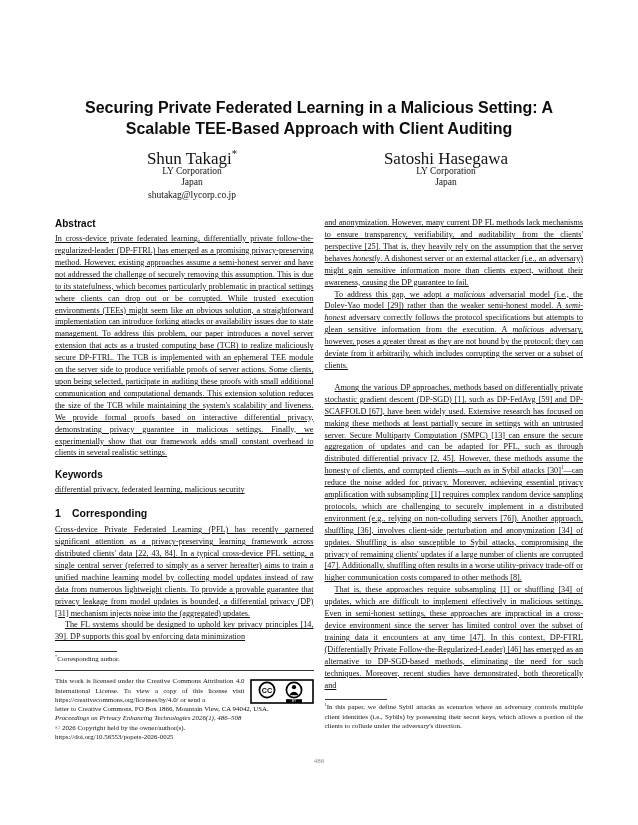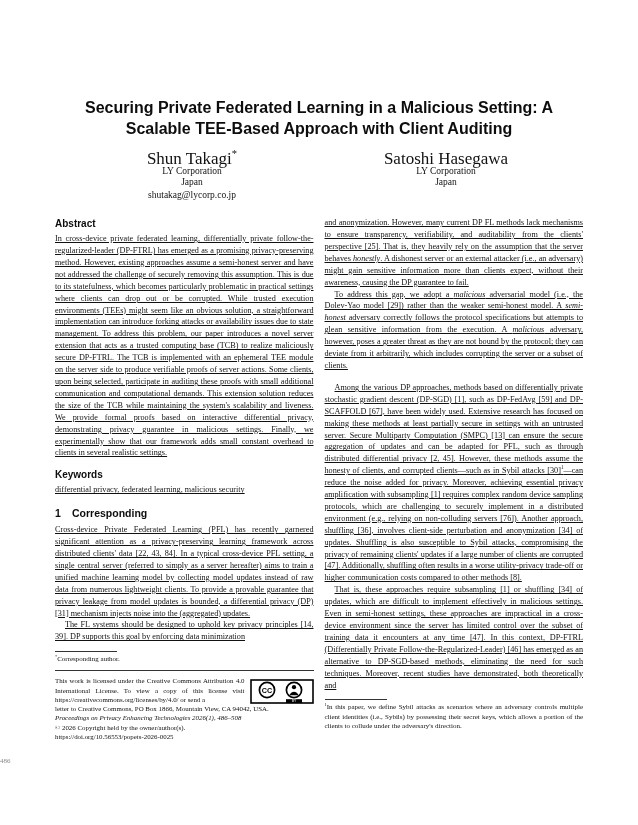--- a/index.html
+++ b/index.html
@@ -92,21 +92,21 @@
   }
   .license-top { display:flex; gap:5px; align-items:flex-end; }
   .license-top-text { flex:1; text-align:justify; margin:0; }
   .cc-badge { flex:0 0 auto; width:64px; height:25px; }
   .license-line { margin:0; }
   .license-line.italic { font-style:italic; }
 
   .page-number {
     position:absolute;
     top:741px; left:0; right:0;
-    text-align:left;
+    text-align:center;
     font-size:7px;
     color:#8a8a8a;
   }
 </style>
 </head>
 <body>
 
 <div class="page">
 
   <h1 class="title">Securing Private Federated Learning in a Malicious Setting: A Scalable TEE-Based Approach with Client Auditing</h1>

